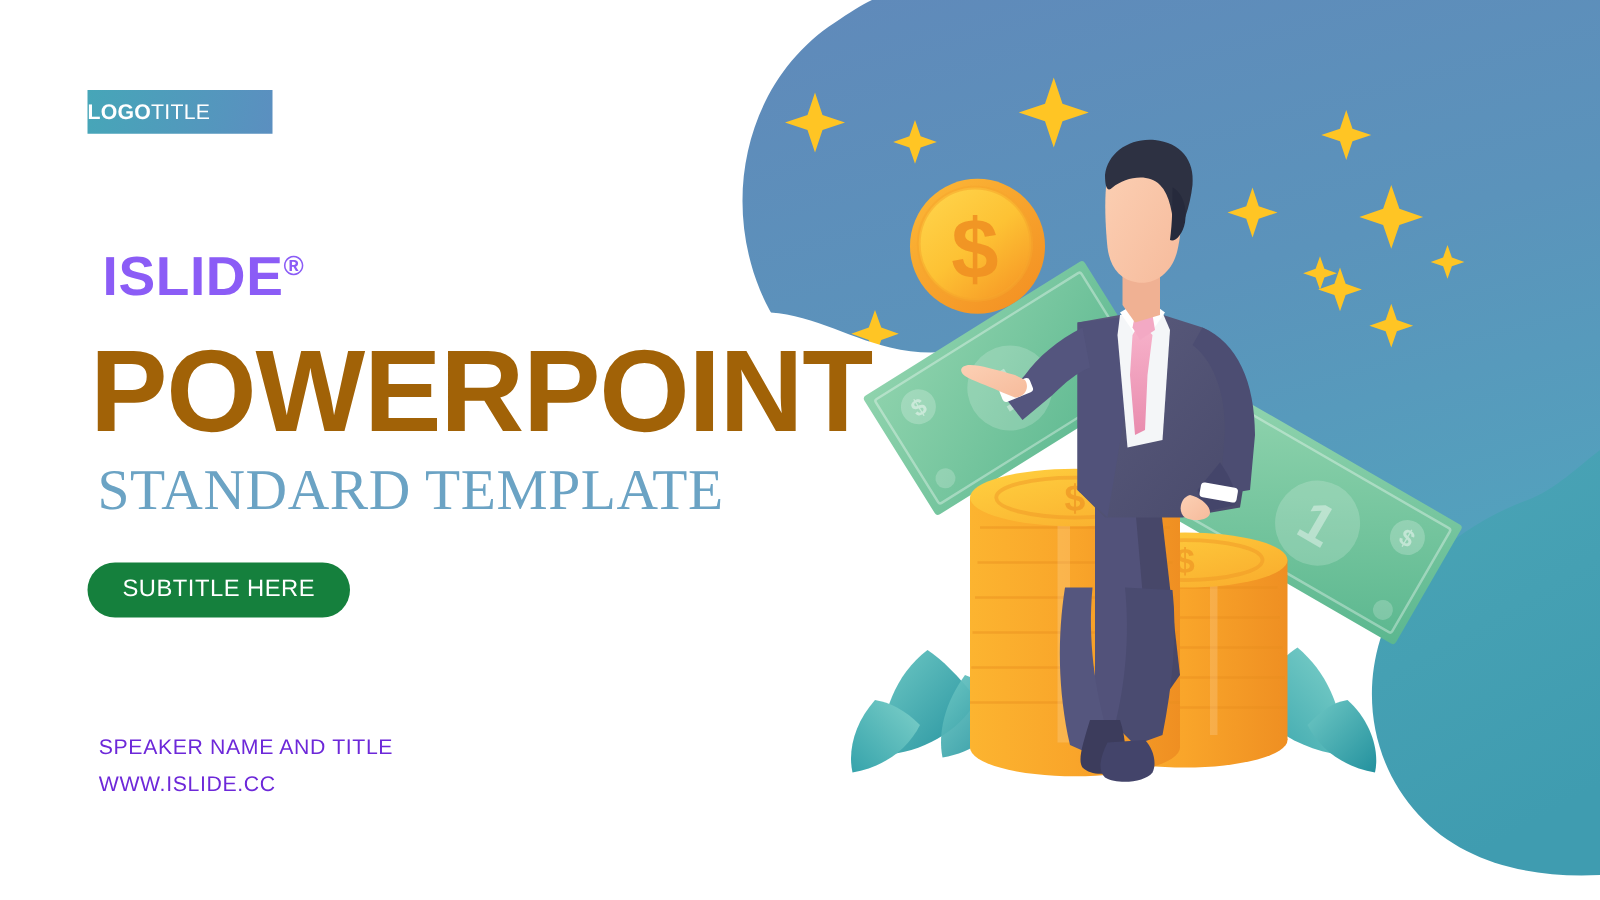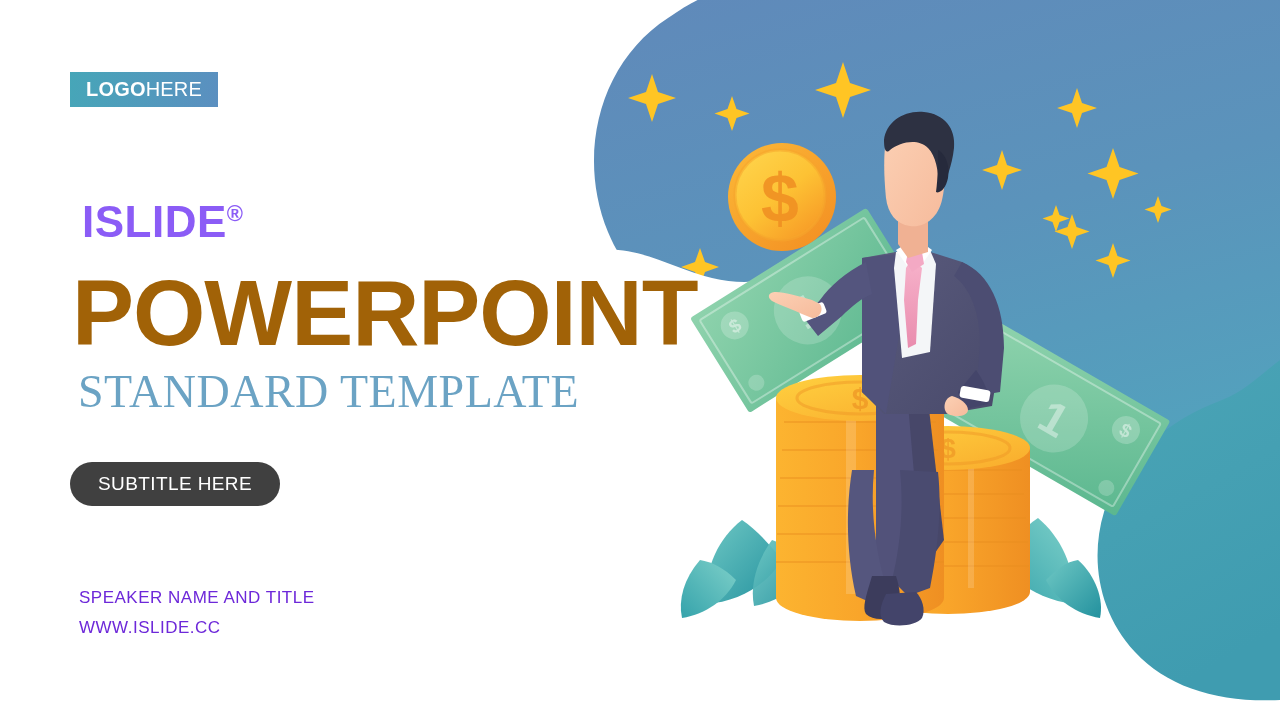--- a/index.html
+++ b/index.html
@@ -33,23 +33,23 @@
   
   #logo-box {
     position: absolute;
     left: 70px;
     top: 72px;
     width: 148px;
     height: 35px;
     background: linear-gradient(100deg, #46a6b8 0%, #5b8fc0 100%);
     display: flex;
     align-items: center;
-    justify-content: center;
+    justify-content: flex-start;
     color: #ffffff;
-    font-size: 20px;
+    font-size: 17px;
     letter-spacing: 0.2px;
     white-space: nowrap;
   }
   #logo-box .logo-strong { font-weight: bold; }
   #logo-box .logo-light { font-weight: normal; }
 
   
   #text-block {
     position: absolute;
     left: 78px;
@@ -94,31 +94,30 @@
   }
 
   #subtitle-button {
     position: absolute;
     left: 70px;
     top: 450px;
     height: 44px;
     padding: 0 28px;
     border: none;
     border-radius: 22px;
-    background: #404040;
+    background: #15803d;
     color: #ffffff;
     font-family: "Liberation Sans", sans-serif;
     font-size: 19px;
     letter-spacing: 0.4px;
     display: flex;
     align-items: center;
     justify-content: center;
     cursor: pointer;
     white-space: nowrap;
-    margin-top: 12px;
   }
 
   #footer-block {
     position: absolute;
     left: 79px;
     top: 583px;
     color: #6d28d9;
     font-size: 17px;
     letter-spacing: 0.5px;
     line-height: 1.78;
@@ -363,21 +362,21 @@
       <path d="M884,140 C886,122 904,110 924,112 C944,114 956,128 954,148
                C952,166 946,182 940,190 C938,170 936,156 928,148
                C918,138 900,142 890,150 C886,154 884,150 884,140 Z" fill="#2d3142"></path>
       <path d="M938,150 C946,154 950,166 948,178 C946,188 940,194 936,192
                C938,178 938,162 938,150 Z" fill="#262a3c"></path>
     </g>
   </svg>
 
   <div id="logo-box">
     <span class="logo-strong no-select">LOGO</span>
-      <span class="logo-light no-select">HERE</span>
+      <span class="logo-light no-select">TITLE</span>
   </div>
 
   <div id="text-block">
     <div id="brand-name">
       <span>ISLIDE</span><span class="reg">®</span>
     </div>
     <div id="main-title">POWERPOINT</div>
     <div id="sub-title">STANDARD TEMPLATE</div>
   </div>
 

